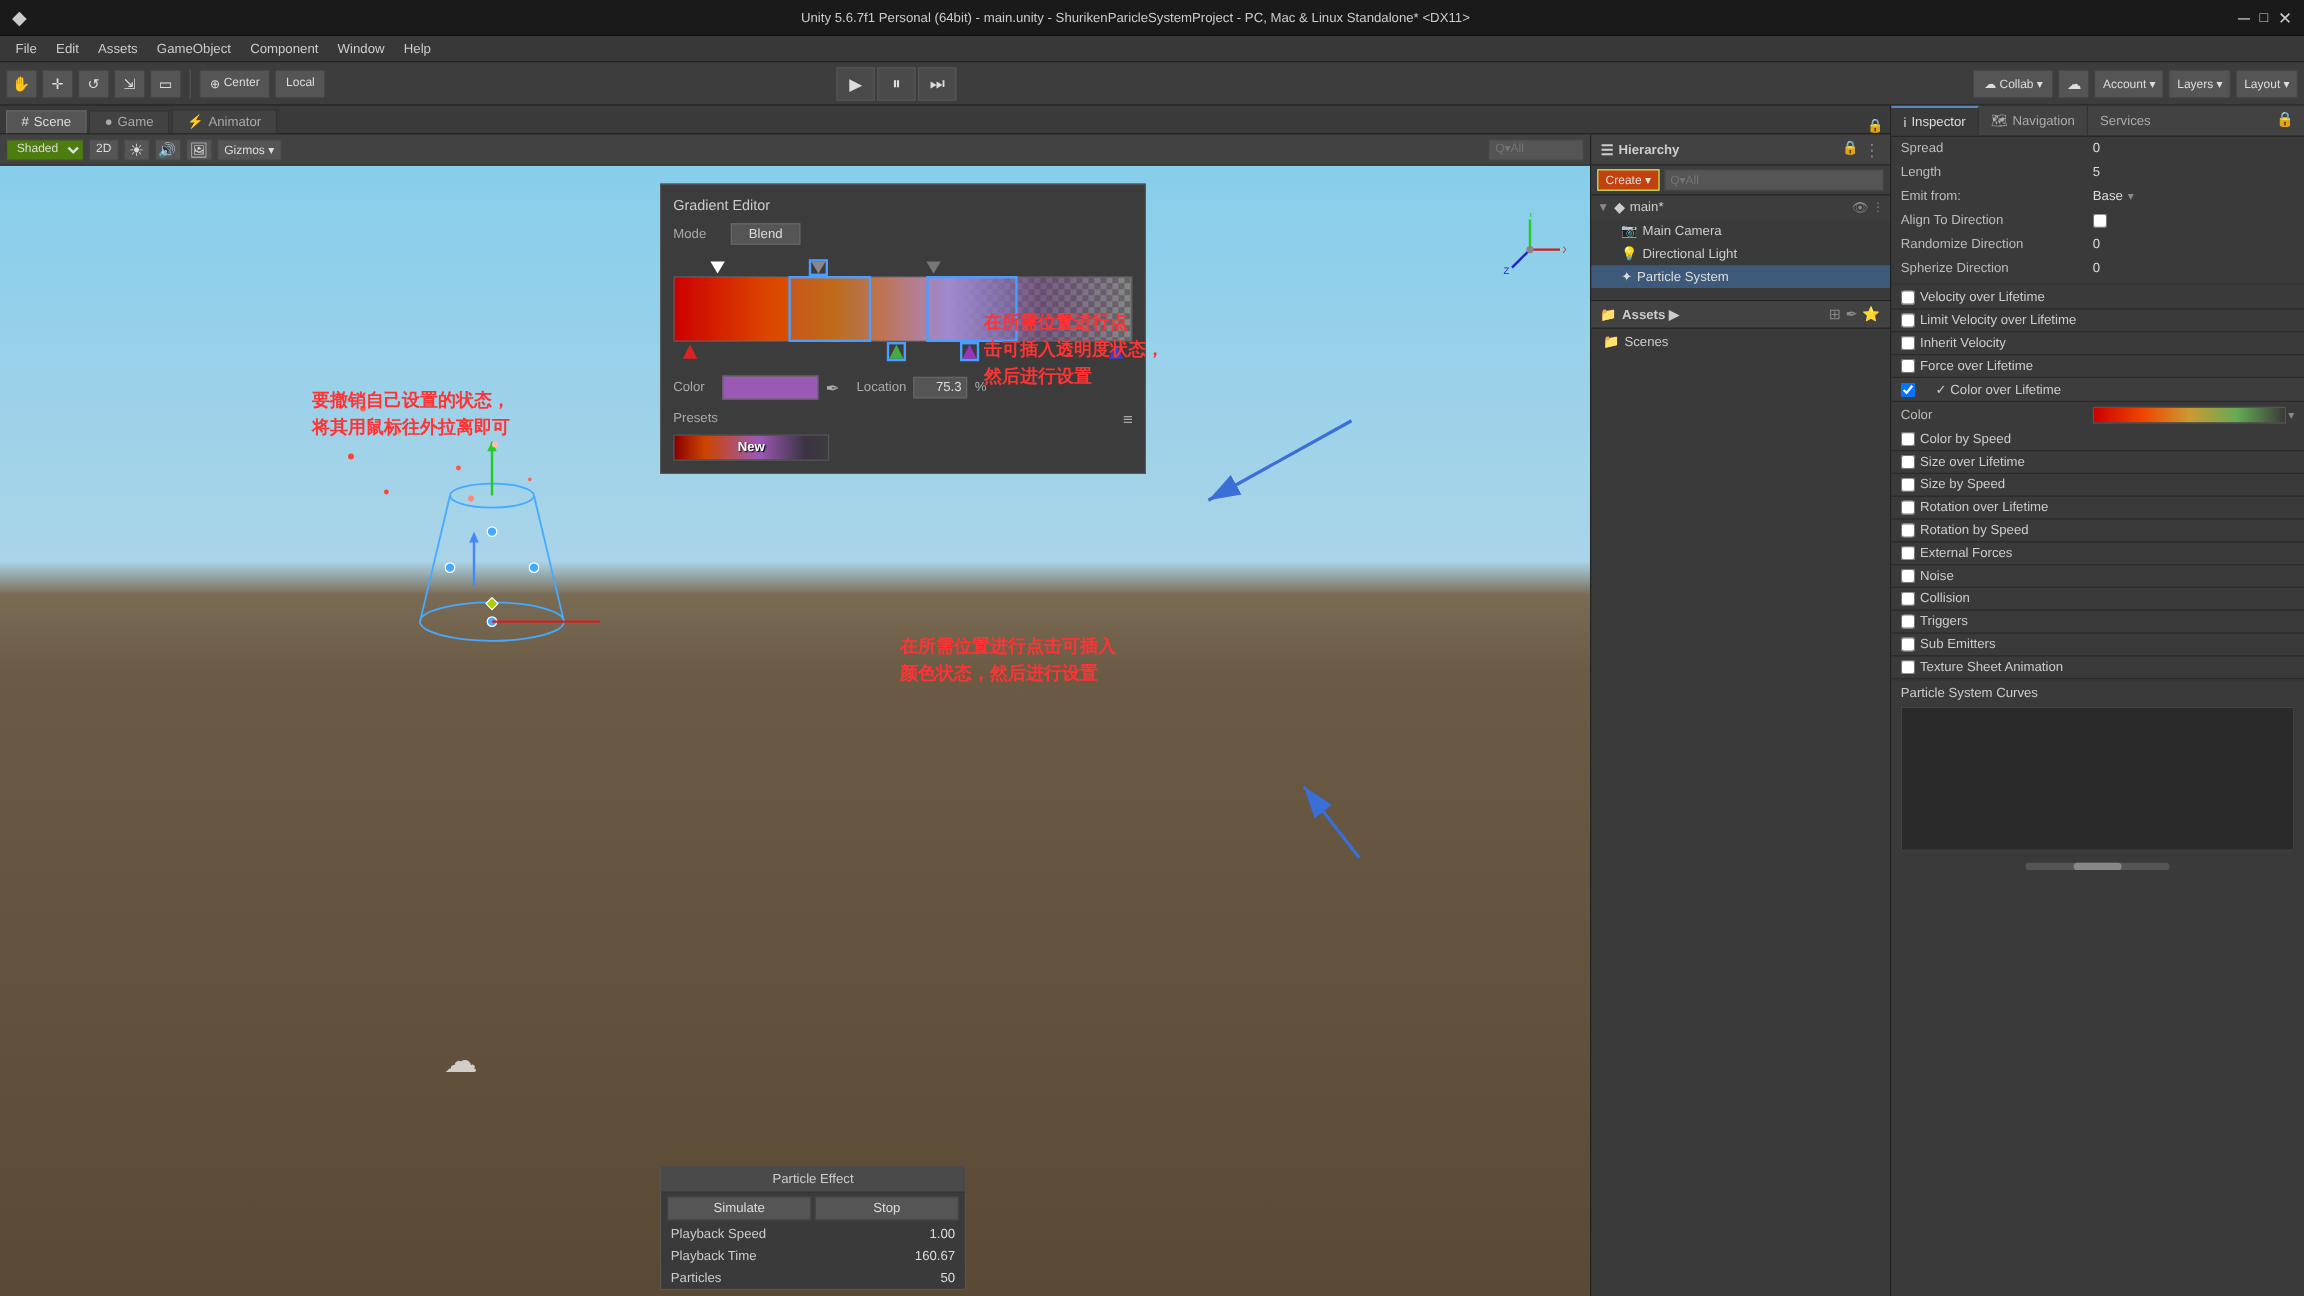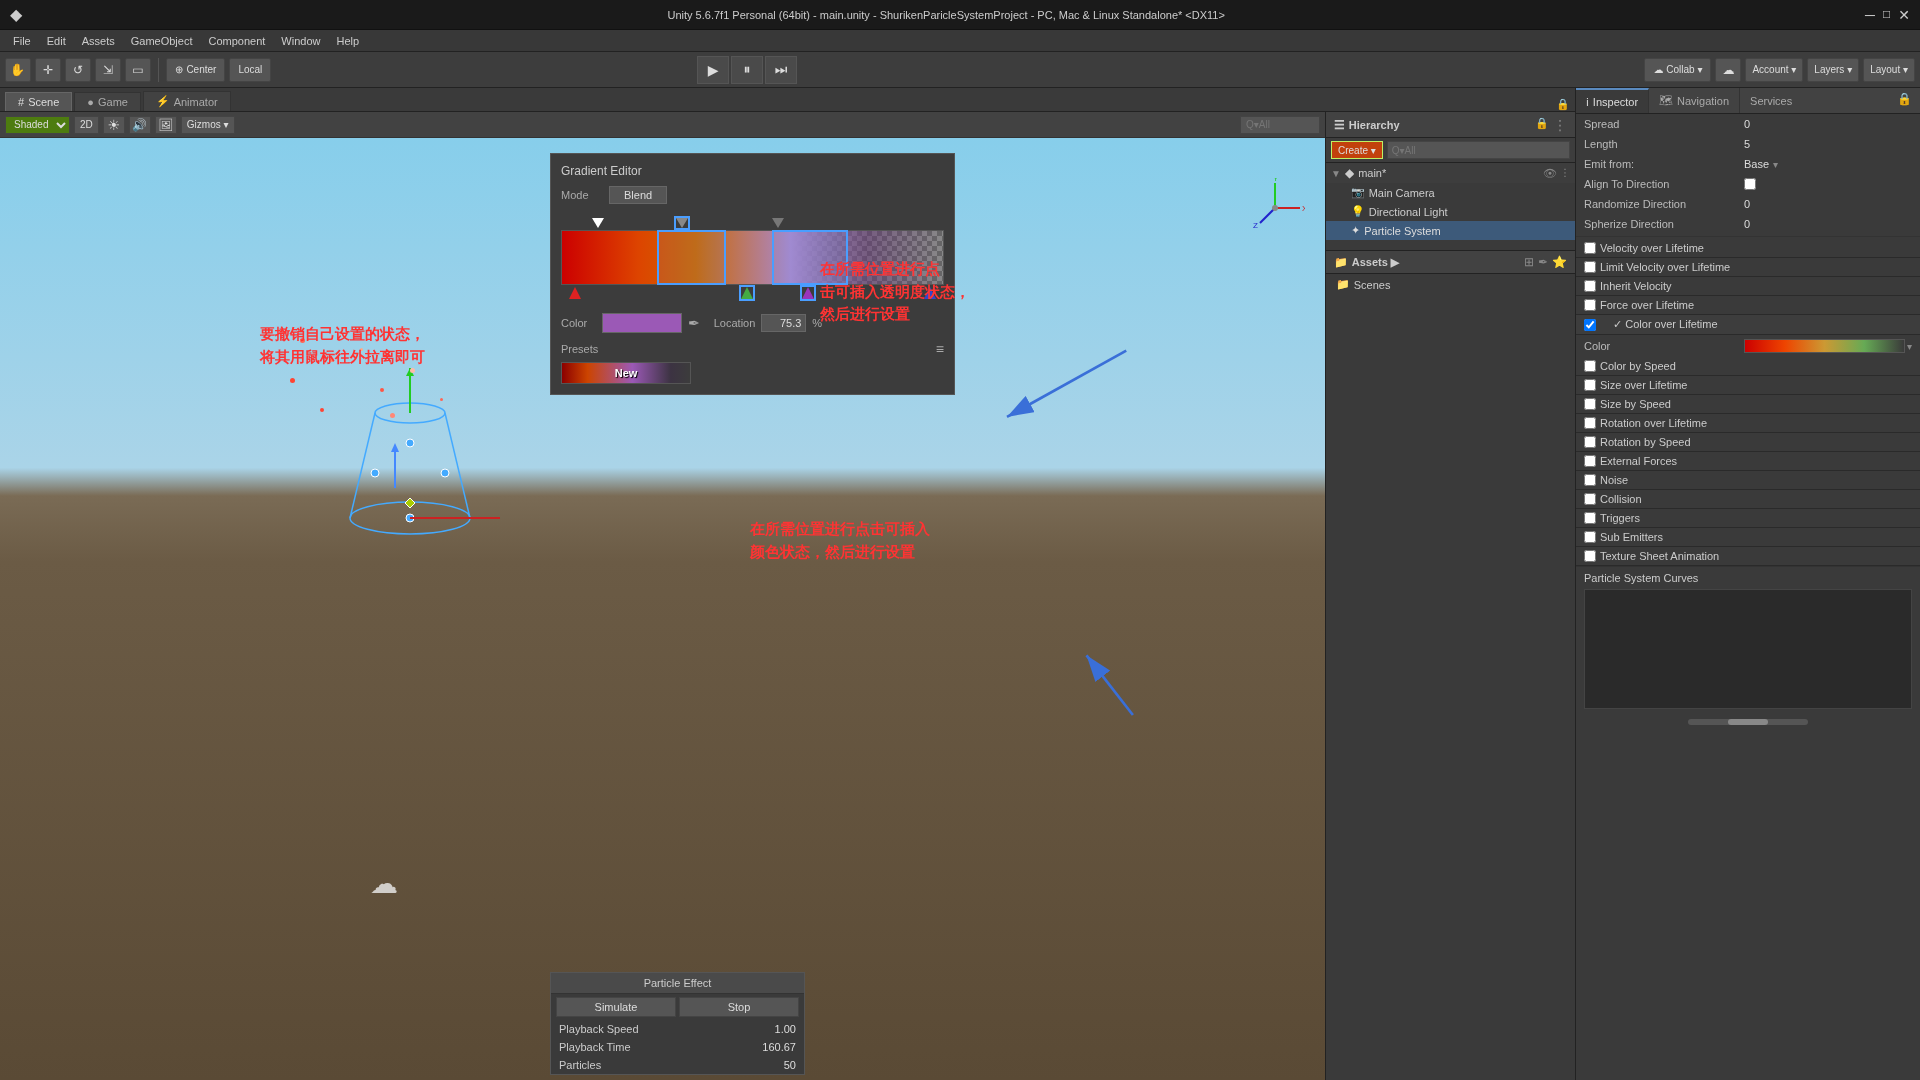--- a/index.html
+++ b/index.html
@@ -234,21 +234,21 @@
             </div>
           </div>
 
           <div style="position:absolute; left:260px; top:185px; color:#ff3333; font-size:15px; font-weight:bold; line-height:1.5; pointer-events:none; z-index:300; white-space:pre-line;">要撤销自己设置的状态，
 将其用鼠标往外拉离即可</div>
 
           <div style="position:absolute; left:820px; top:120px; color:#ff3333; font-size:15px; font-weight:bold; line-height:1.5; pointer-events:none; z-index:300; white-space:pre-line;">在所需位置进行点
 击可插入透明度状态，
 然后进行设置</div>
 
-          <div style="position:absolute; left:750px; top:380px; color:#ff3333; font-size:15px; font-weight:bold; line-height:1.5; pointer-events:none; z-index:300; white-space:pre-line;">在所需位置进行点击可插入
+          <div style="position:absolute; left:750px; top:390px; color:#ff3333; font-size:15px; font-weight:bold; line-height:1.5; pointer-events:none; z-index:300; white-space:pre-line;">在所需位置进行点击可插入
 颜色状态，然后进行设置</div>
 
           <svg style="position:absolute; top:0; left:0; width:100%; height:100%; pointer-events:none; z-index:250;" viewBox="0 0 1000 700">
 
             <defs>
               <marker id="arrowhead" markerWidth="10" markerHeight="7" refX="10" refY="3.5" orient="auto">
                 <polygon points="0 0, 10 3.5, 0 7" fill="#3a6fd8"></polygon>
               </marker>
             </defs>
 

